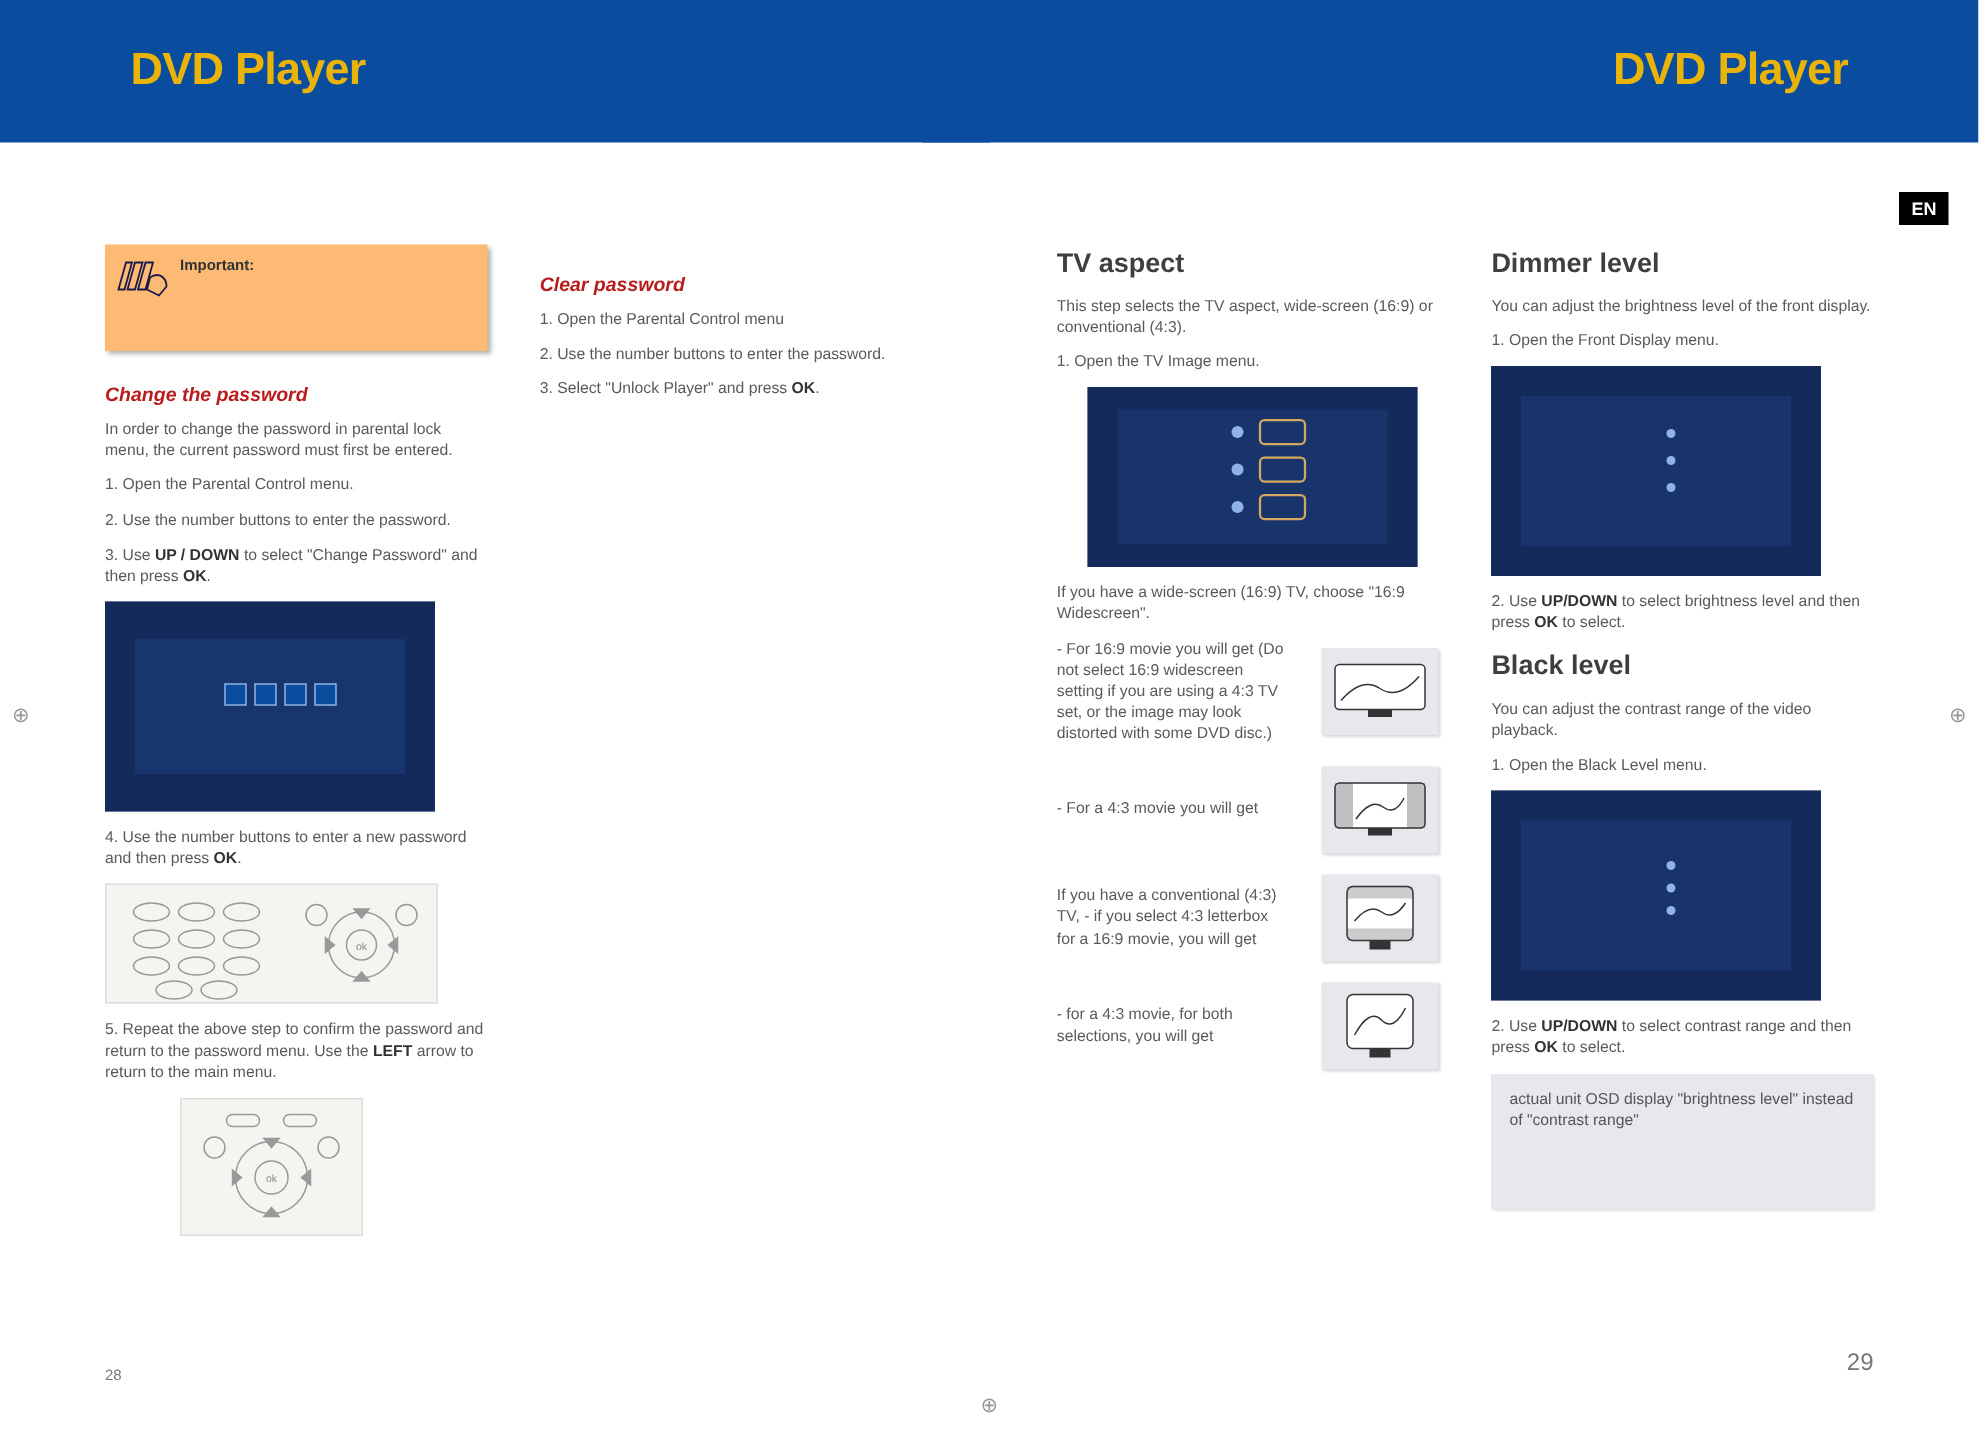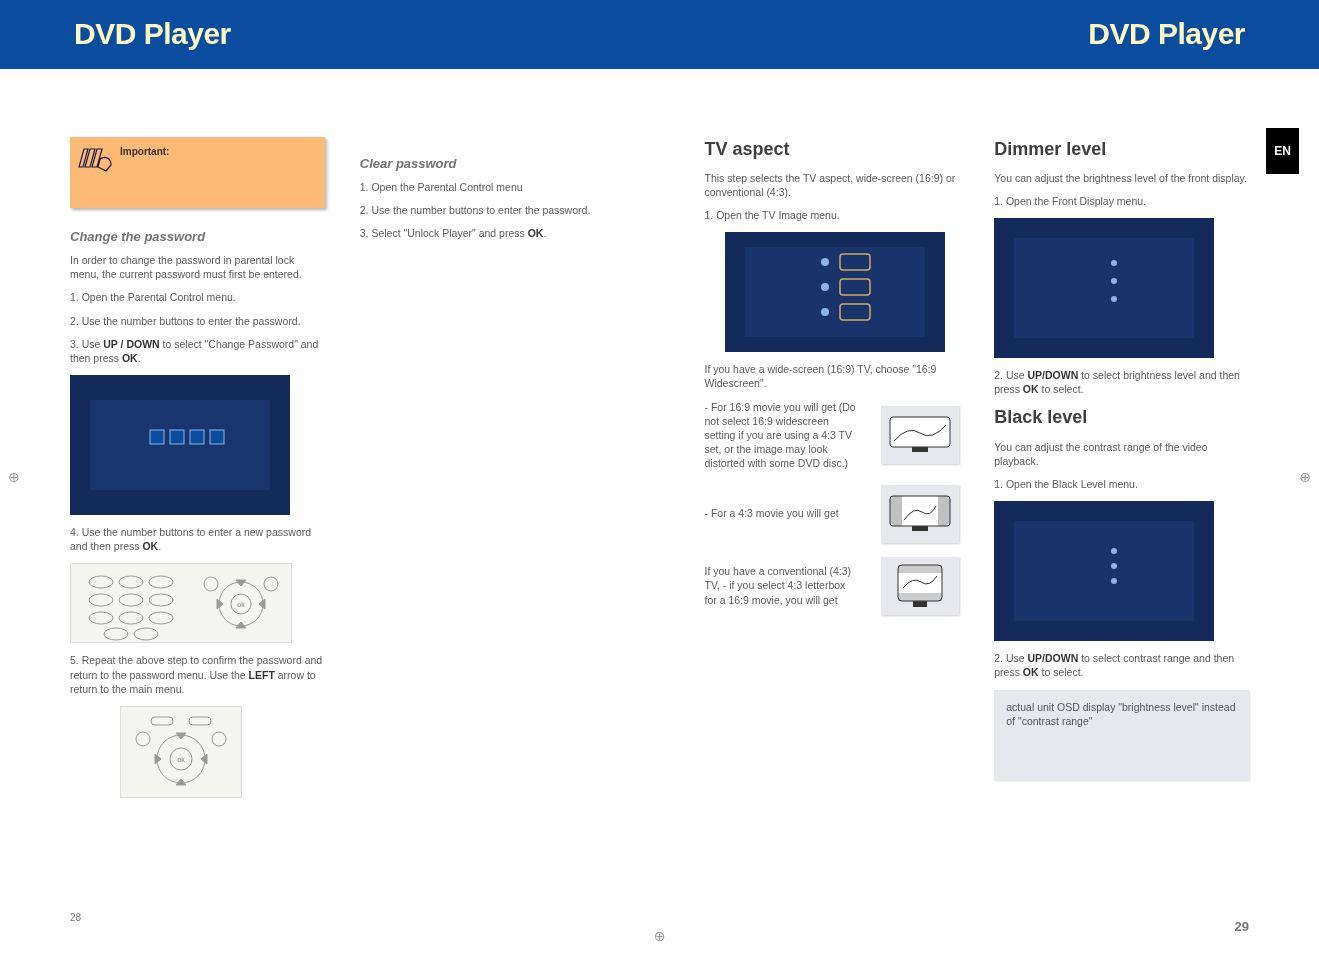--- a/index.html
+++ b/index.html
@@ -25,24 +25,24 @@
   .page-inner {
     padding: 50px 45px 30px 70px;
     display: flex;
     gap: 35px;
     height: 100%;
     box-sizing: border-box;
   }
   .right .page-inner { padding: 50px 70px 30px 45px; }
   .col { flex: 1; min-width: 0; }
   .title-bar-left h1, .title-bar-right h1 {
-    color: #fef9c3;
+    color: #eab308;
     font-size: 30px;
     font-weight: 600;
-    margin: 4px;
+    margin: 17px;
     letter-spacing: -0.5px;
   }
   .title-bar-left {
     background: #0a4d9f;
     padding: 10px 0 10px 70px;
     margin-bottom: 18px;
   }
   .title-bar-right {
     background: #0a4d9f;
     padding: 10px 70px 10px 0;
@@ -61,21 +61,21 @@
     min-height: 55px;
     box-shadow: 2px 2px 3px rgba(0,0,0,0.3);
     margin-bottom: 20px;
   }
   .important-box .writing-icon {
     position: absolute;
     left: 6px;
     top: 8px;
   }
   h2 {
-    color: #737373;
+    color: #b91c1c;
     font-size: 13px;
     font-weight: 700;
     font-style: italic;
     margin: 18px 0 8px 0;
   }
   h3 {
     color: #3f3f3f;
     font-size: 18px;
     font-weight: 700;
     margin: 0 0 10px 0;
@@ -119,36 +119,35 @@
     margin-top: 10px;
   }
   .lang-tab {
     position: absolute;
     right: 20px;
     top: 128px;
     background: #000;
     color: #fff;
     font-weight: 700;
     font-size: 12px;
-    padding: 15px 8px;
+    padding: 3px 8px;
   }
   .page-num-left {
     position: absolute;
     left: 70px;
     bottom: 30px;
     font-size: 10px;
     color: #777;
   }
   .page-num-right {
     position: absolute;
     right: 70px;
-    bottom: 18px;
-    font-size: 13px;
+    bottom: 34px;
+    font-size: 16px;
     color: #777;
-    font-weight: bold;
   }
   .crop-mark-h {
     position: absolute;
     left: 50%;
     transform: translateX(-50%);
     color: #999;
     font-size: 14px;
   }
   .crop-mark-v {
     position: absolute;
@@ -315,20 +314,30 @@
                 <rect x="3" y="3" width="44" height="36" rx="4" fill="#fff" stroke="#333"></rect>
                 <rect x="3" y="3" width="44" height="8" fill="#333" opacity="0.25"></rect>
                 <rect x="3" y="31" width="44" height="8" fill="#333" opacity="0.25"></rect>
                 <path d="M8 26 Q18 14 26 20 T42 14" fill="none" stroke="#333"></path>
                 <rect x="18" y="39" width="14" height="6" fill="#333"></rect>
               </svg>
           </div>
         </div>
 
 
+        <div class="tv-row">
+          <div class="txt">- for a 4:3 movie, for both selections, you will get</div>
+          <div class="tv-icon">
+            <svg width="50" height="48" viewBox="0 0 50 48">
+                <rect x="3" y="3" width="44" height="36" rx="4" fill="#fff" stroke="#333"></rect>
+                <path d="M8 30 Q18 12 26 20 T42 12" fill="none" stroke="#333"></path>
+                <rect x="18" y="39" width="14" height="6" fill="#333"></rect>
+              </svg>
+          </div>
+        </div>
 
       </div>
 
       <div class="col">
         <h3>Dimmer level</h3>
         <p>You can adjust the brightness level of the front display.</p>
         <p>1. Open the Front Display menu.</p>
 
         <svg class="screenshot-menu" width="220" height="140" viewBox="0 0 220 140">
           <rect width="220" height="140" fill="#132a5a"></rect>

